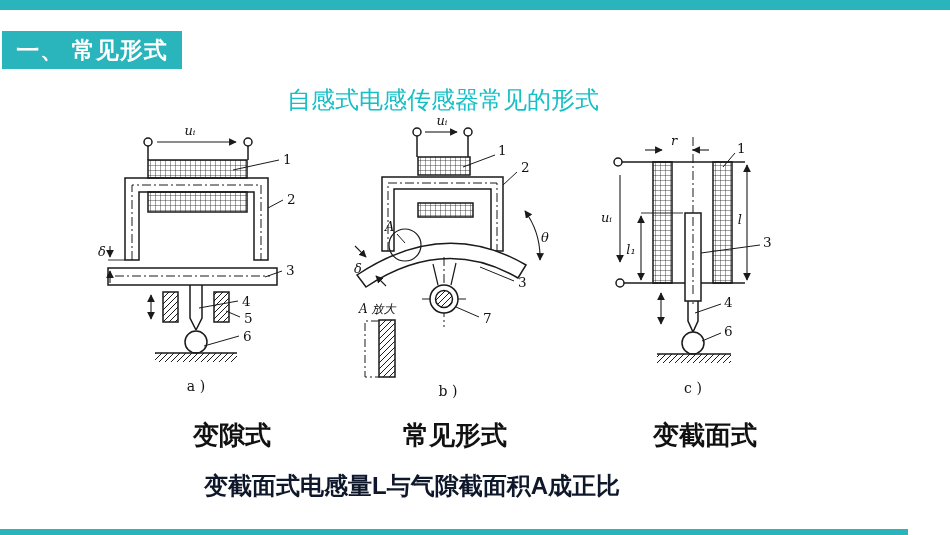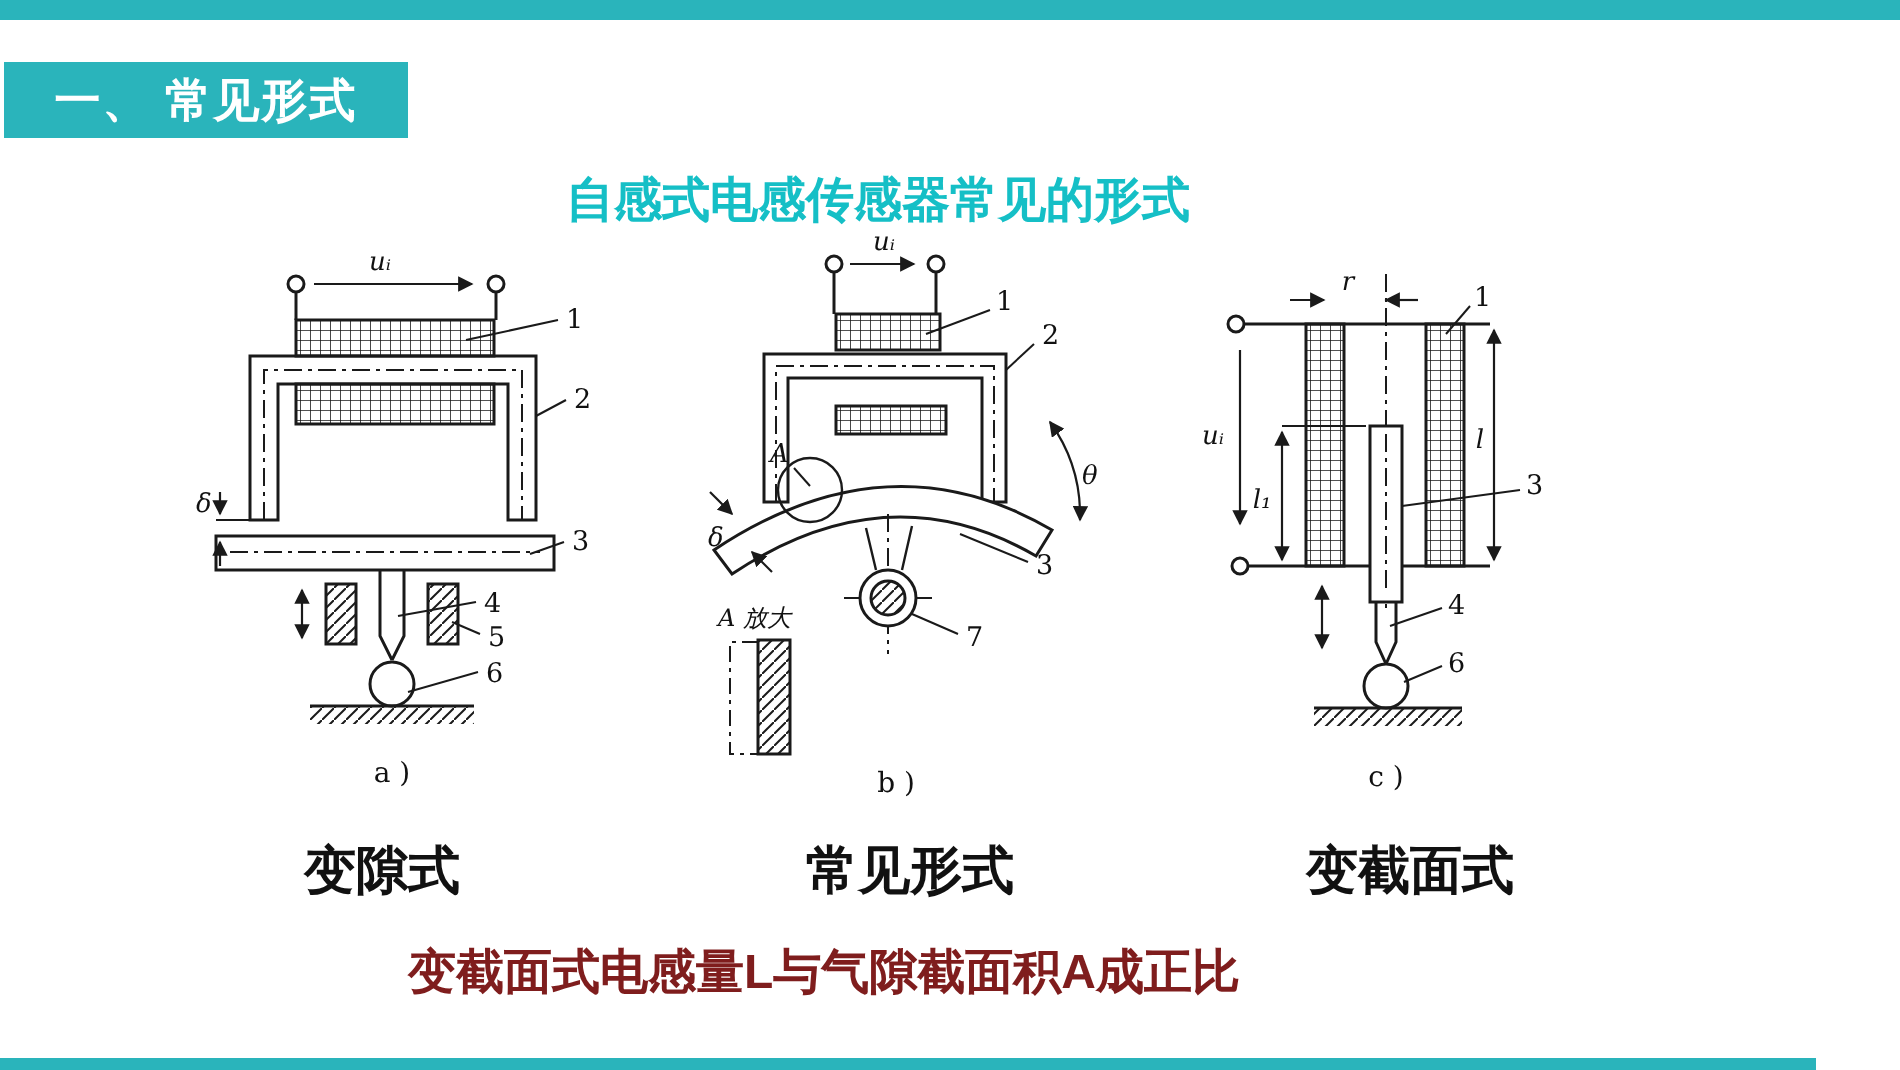--- a/index.html
+++ b/index.html
@@ -3,33 +3,33 @@
 <meta charset="utf-8">
 <style>
   html,body{margin:0;padding:0;}
   body{
     width:950px;height:535px;position:relative;background:#ffffff;overflow:hidden;
     font-family:"Liberation Sans","DejaVu Sans",sans-serif;
   }
   .top-bar{position:absolute;left:0;top:0;width:950px;height:10px;background:var(--accent,#2ab4bb);}
   .bottom-bar{position:absolute;left:0;top:529px;width:908px;height:6px;background:var(--accent,#2ab4bb);}
   .badge{
-    position:absolute;left:2px;top:31px;width:202px;height:38px;background:var(--accent,#2ab4bb);
+    position:absolute;left:2px;top:31px;width:180px;height:38px;background:var(--accent,#2ab4bb);
     color:#ffffff;font-size:23px;font-weight:bold;text-align:center;line-height:38px;letter-spacing:1px;
   }
   .subtitle{
     position:absolute;left:283px;top:84px;width:320px;color:var(--subtitle-color,#15bfc6);
-    font-size:24px;font-weight:bold;white-space:nowrap;
+    font-size:24px;font-weight:normal;text-align:center;white-space:nowrap;
   }
   .caption{position:absolute;top:418px;width:160px;text-align:center;font-size:26px;font-weight:bold;color:#111;}
-  .caption.a{left:111px;}
+  .caption.a{left:111px;text-align:right;}
   .caption.b{left:375px;}
   .caption.c{left:625px;}
   .bottom-note{
-    position:absolute;left:204px;top:470px;font-size:24px;font-weight:bold;color:#7f1d1d;white-space:nowrap;
+    position:absolute;left:204px;top:470px;font-size:24px;font-weight:bold;color:#0f172a;white-space:nowrap;
   }
   .fig{position:absolute;}
   .fig-a{left:95px;top:120px;}
   .fig-b{left:345px;top:115px;}
   .fig-c{left:595px;top:125px;}
   svg text{font-family:"DejaVu Serif","Liberation Serif",serif;fill:#111;}
   svg text.m{font-style:italic;font-size:13px;}
   svg text.n{font-size:13.5px;}
   svg text.t{font-size:14px;}
   svg text.z{font-size:12px;font-style:italic;}

